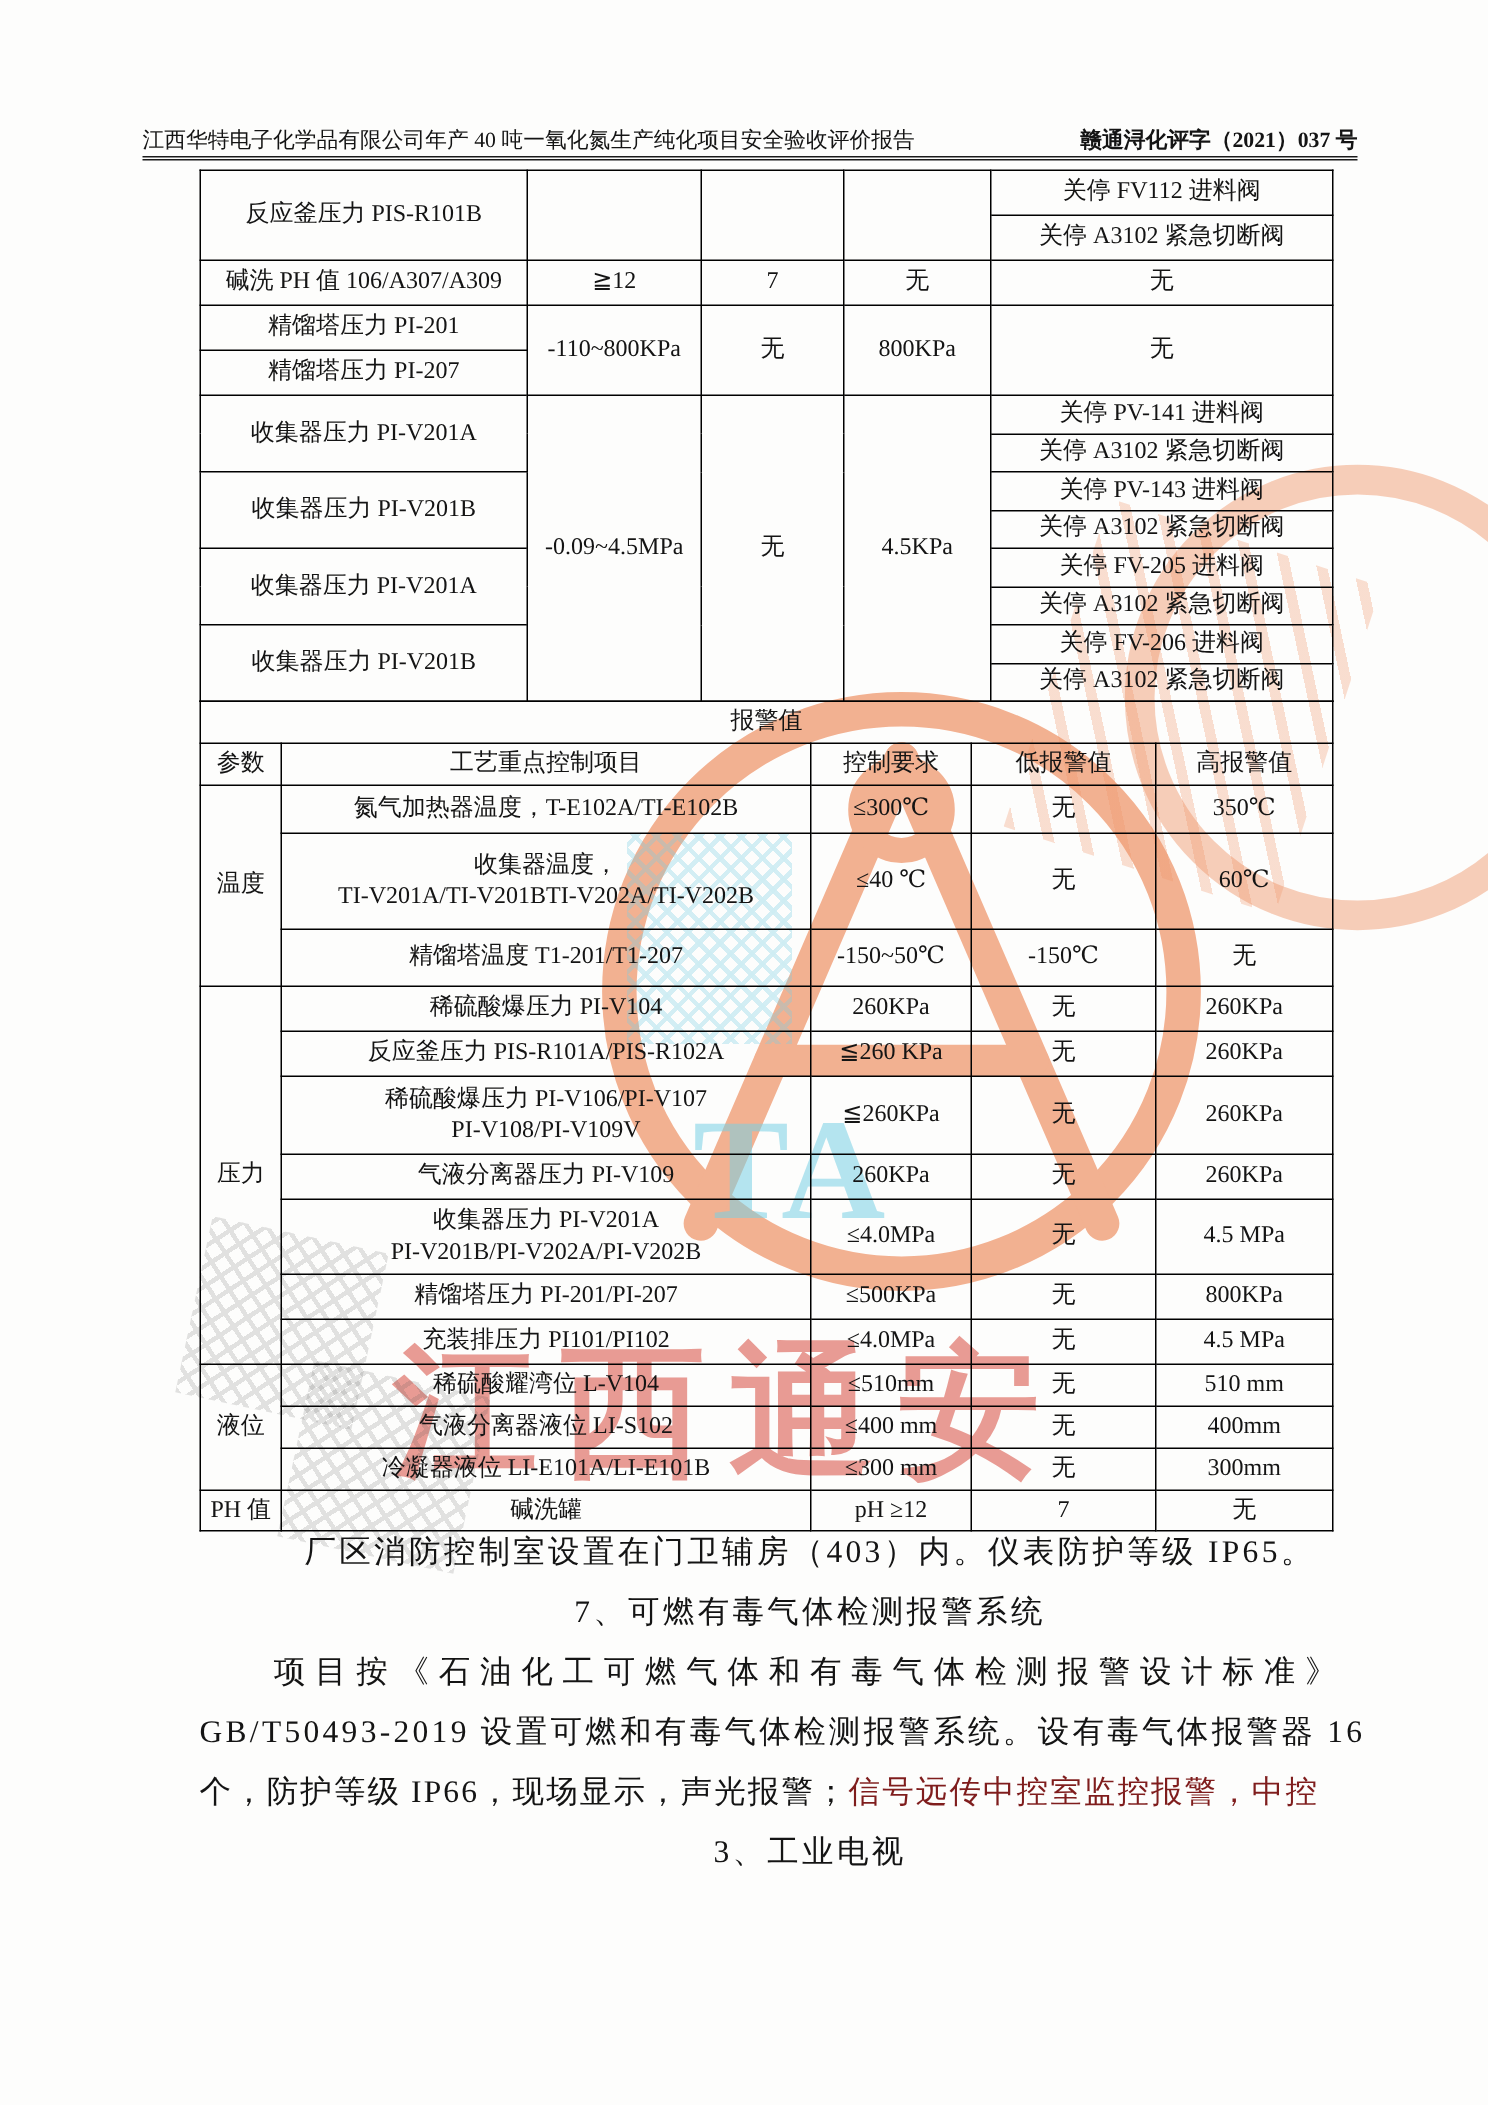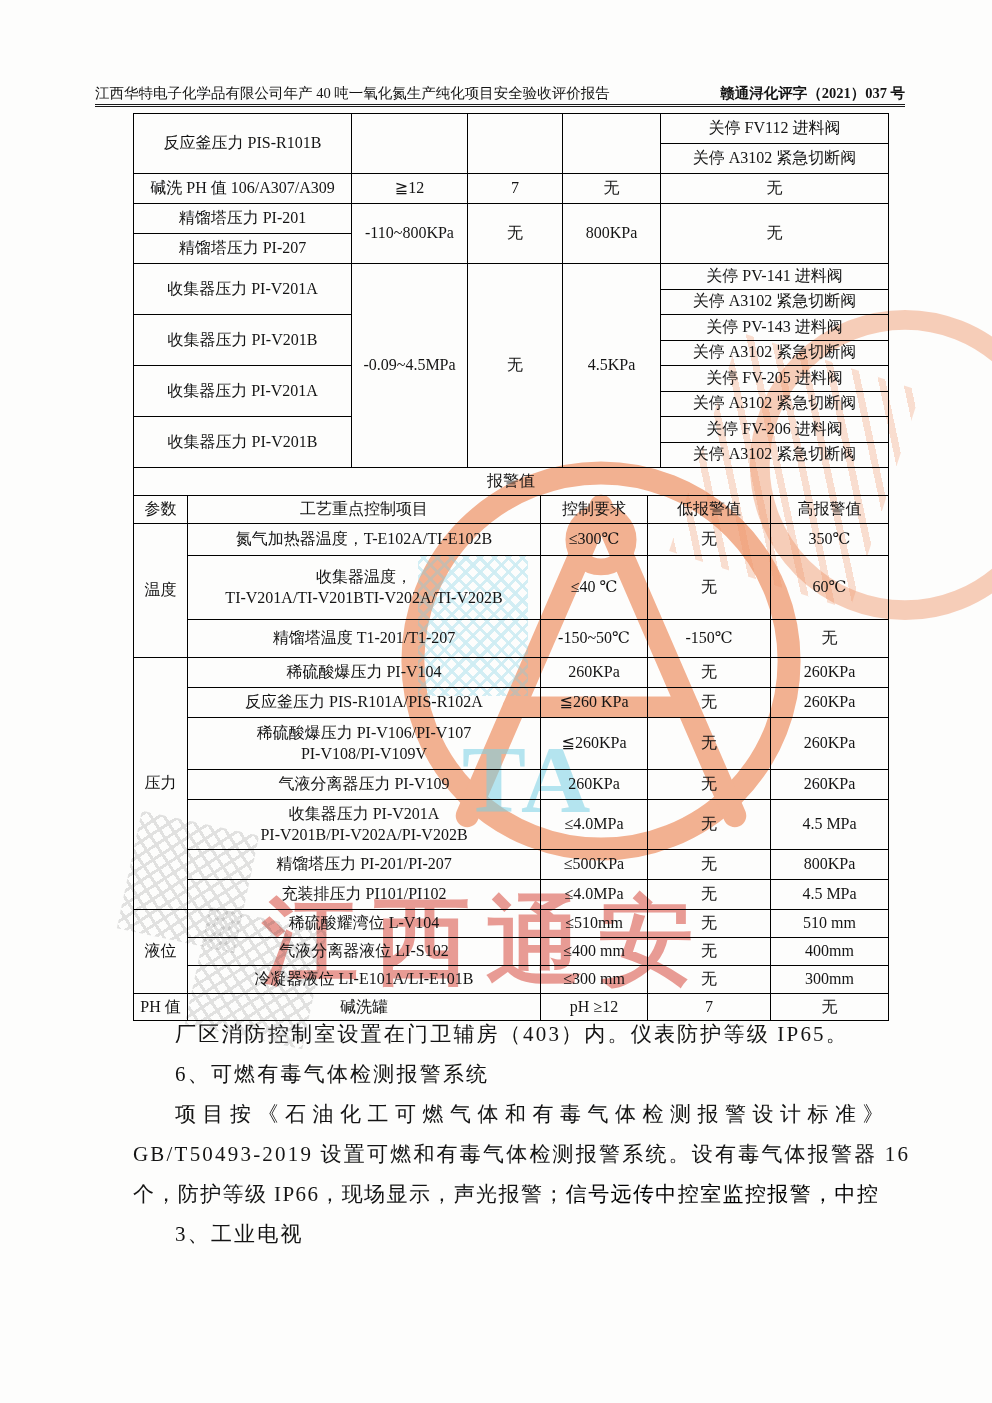--- a/index.html
+++ b/index.html
@@ -26,25 +26,25 @@
   td{border:1px solid #000;padding:0 2px;line-height:1.3;overflow:hidden;}
   .alarm-table{margin-top:-1px;}
   .trip-table tr{height:30px;}
   .trip-table tr.sub{height:25.5px;}
   .pre{white-space:pre-line;}
   .rh27{height:27px}.rh28{height:28px}.rh30{height:30px}.rh32{height:32px}
   .rh38{height:38px}.rh50{height:50px}.rh52{height:52px}.rh64{height:64px}
   
   .body-text{position:absolute;top:1014px;left:133px;width:772px;z-index:2;font-size:21px;}
   .bline{height:40px;line-height:40px;white-space:nowrap;}
-  .indent{padding-left:42px;}
+  .indent{padding-left:42px;text-align:center;}
   .sp-wide{letter-spacing:6.5px;}
   .sp-2{letter-spacing:2.2px;}
   .sp-15{letter-spacing:1.4px;}
-  .red{color:#000000;}
+  .red{color:#7f1d1d;}
   .page-num{position:absolute;top:1294px;left:0;width:100%;text-align:center;
             font-size:15px;z-index:2;}
   
   .wm{position:absolute;pointer-events:none;z-index:1;}
   .wm-emblem{top:452px;left:392px;width:418px;height:418px;opacity:.72;}
   .wm-ring2{top:300px;left:740px;width:330px;height:330px;opacity:.45;}
   .wm-red{
     top:878px;left:262px;font-size:96px;font-weight:bold;
     letter-spacing:16px;color:rgba(211,58,44,.50);white-space:nowrap;
   }
@@ -284,21 +284,21 @@
         <td>pH ≥12</td>
         <td>7</td>
         <td>无</td>
       </tr>
     </tbody>
       </table>
   </div>
 
   <div class="body-text">
     <div class="bline indent sp-2">厂区消防控制室设置在门卫辅房（403）内。仪表防护等级 IP65。</div>
-    <div class="bline indent sp-2">6、可燃有毒气体检测报警系统</div>
+    <div class="bline indent sp-2">7、可燃有毒气体检测报警系统</div>
     <div class="bline indent sp-wide">项目按《石油化工可燃气体和有毒气体检测报警设计标准》</div>
     <div class="bline sp-2">GB/T50493-2019 设置可燃和有毒气体检测报警系统。设有毒气体报警器 16</div>
     <div class="bline sp-15">
       <span>个，防护等级 IP66，现场显示，声光报警；</span><span class="red">信号远传中控室监控报警，中控</span>
     </div>
     <div class="bline indent sp-2">3、工业电视</div>
   </div>
 
 </div>
 

